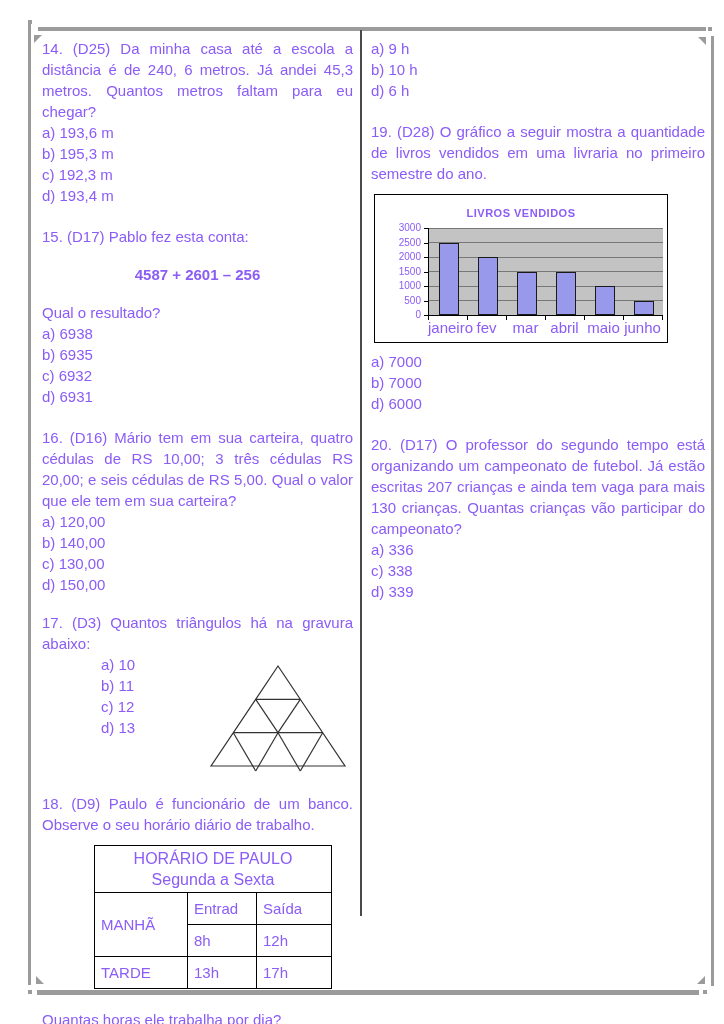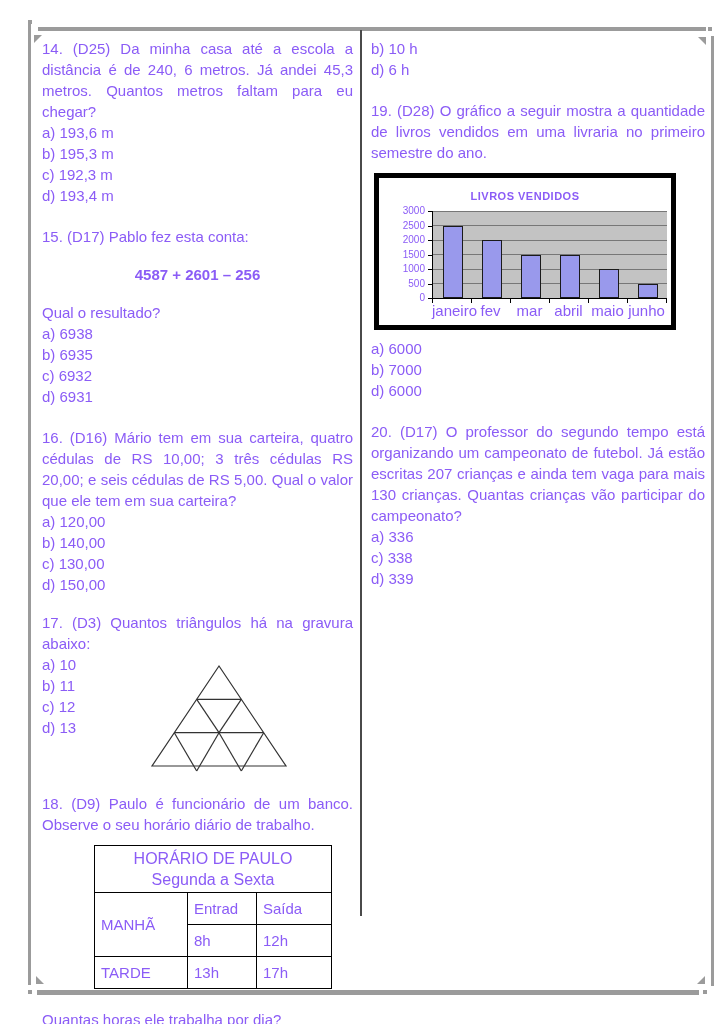--- a/index.html
+++ b/index.html
@@ -29,35 +29,35 @@
 
   .para{text-align:justify;margin:0 0 0 0;}
   .options{margin:0;}
   .option{white-space:pre;}
   .gap-lg{height:20px;}
   .gap-md{height:17px;}
 
   .expression{font-weight:bold;text-align:center;margin:17px 0 17px 0;}
 
   
-  .q17-row{display:flex;align-items:flex-start;}
+  .q17-row{display:flex;align-items:flex-start;justify-content:flex-end;}
   .q17-row .options{width:84px;flex:none;}
   .triangle-fig{margin-left:18px;margin-top:8px;}
 
   
   .sched-wrap{margin:10px 0 0 52px;}
   table.sched{border-collapse:collapse;}
   table.sched td{border:1px solid #000;padding:2px 6px;vertical-align:middle;height:27px;}
   td.sched-title{text-align:center;font-weight:normal;font-size:16px;line-height:21px;padding:4px 6px;}
   .sched-col1{width:80px;}
   .sched-col2{width:56px;}
   .sched-col3{width:62px;}
 
   
-  .chart-box{position:relative;width:292px;height:147px;border:5px solid #000000;background:#fff;margin:10px 12px 8px 3px;}
+  .chart-box{position:relative;width:292px;height:147px;border:1px solid #000000;background:#fff;margin:10px 12px 8px 3px;}
   .chart-title{position:absolute;left:0;top:8px;width:100%;text-align:center;font-weight:bold;font-size:11px;letter-spacing:.5px;}
   .chart-plot{position:absolute;left:53px;top:33px;width:234px;height:87px;background:#c3c3c3;border-left:1px solid #000;border-bottom:1px solid #000;}
   .gridline{position:absolute;left:0;width:100%;height:1px;background:#777;}
   .bar{position:absolute;bottom:0;width:20px;background:#9999ec;border:1px solid #1a1a1a;box-sizing:border-box;}
   .ylabel{position:absolute;width:36px;left:10px;text-align:right;font-size:10px;line-height:10px;}
   .ytick{position:absolute;left:49px;width:4px;height:1px;background:#000;}
   .xtick{position:absolute;top:121px;width:1px;height:4px;background:#000;}
   .xlabel{position:absolute;top:127px;text-align:center;font-size:15px;line-height:11px;}
 </style>
 </head>
@@ -162,20 +162,21 @@
       </tbody>
         </table>
     </div>
     <div class="gap-lg"></div>
     <p class="para">Quantas horas ele trabalha por dia?</p>
   </div>
 
   <div class="col col-right">
 
     <div class="options">
+      <div class="option">a) 9 h</div>
       <div class="option">b) 10 h</div>
       <div class="option">d) 6 h</div>
     </div>
 
     <div class="gap-lg"></div>
     <p class="para">19. (D28) O gráfico a seguir mostra a quantidade de livros vendidos em uma livraria no primeiro semestre do ano.</p>
 
     <div class="chart-box" id="chart-box">
       <div class="chart-title">LIVROS VENDIDOS</div>
       <div class="chart-plot" id="chart-plot" style="background: rgb(195, 195, 195);">
@@ -215,21 +216,21 @@
         <div class="xtick" style="left: 53px;"></div>
         <div class="xtick" style="left: 92px;"></div>
         <div class="xtick" style="left: 131px;"></div>
         <div class="xtick" style="left: 170px;"></div>
         <div class="xtick" style="left: 209px;"></div>
         <div class="xtick" style="left: 248px;"></div>
         <div class="xtick" style="left: 287px;"></div>
       </div>
 
     <div class="options">
-      <div class="option">a) 6000</div>
+      <div class="option">a) 7000</div>
       <div class="option">b) 7000</div>
       <div class="option">d) 6000</div>
     </div>
 
     <div class="gap-lg"></div>
     <p class="para">20. (D17) O professor do segundo tempo está organizando um campeonato de futebol. Já estão escritas 207 crianças e ainda tem vaga para mais 130 crianças. Quantas crianças vão participar do campeonato?</p>
     <div class="options">
       <div class="option">a) 336</div>
       <div class="option">c) 338</div>
       <div class="option">d) 339</div>

